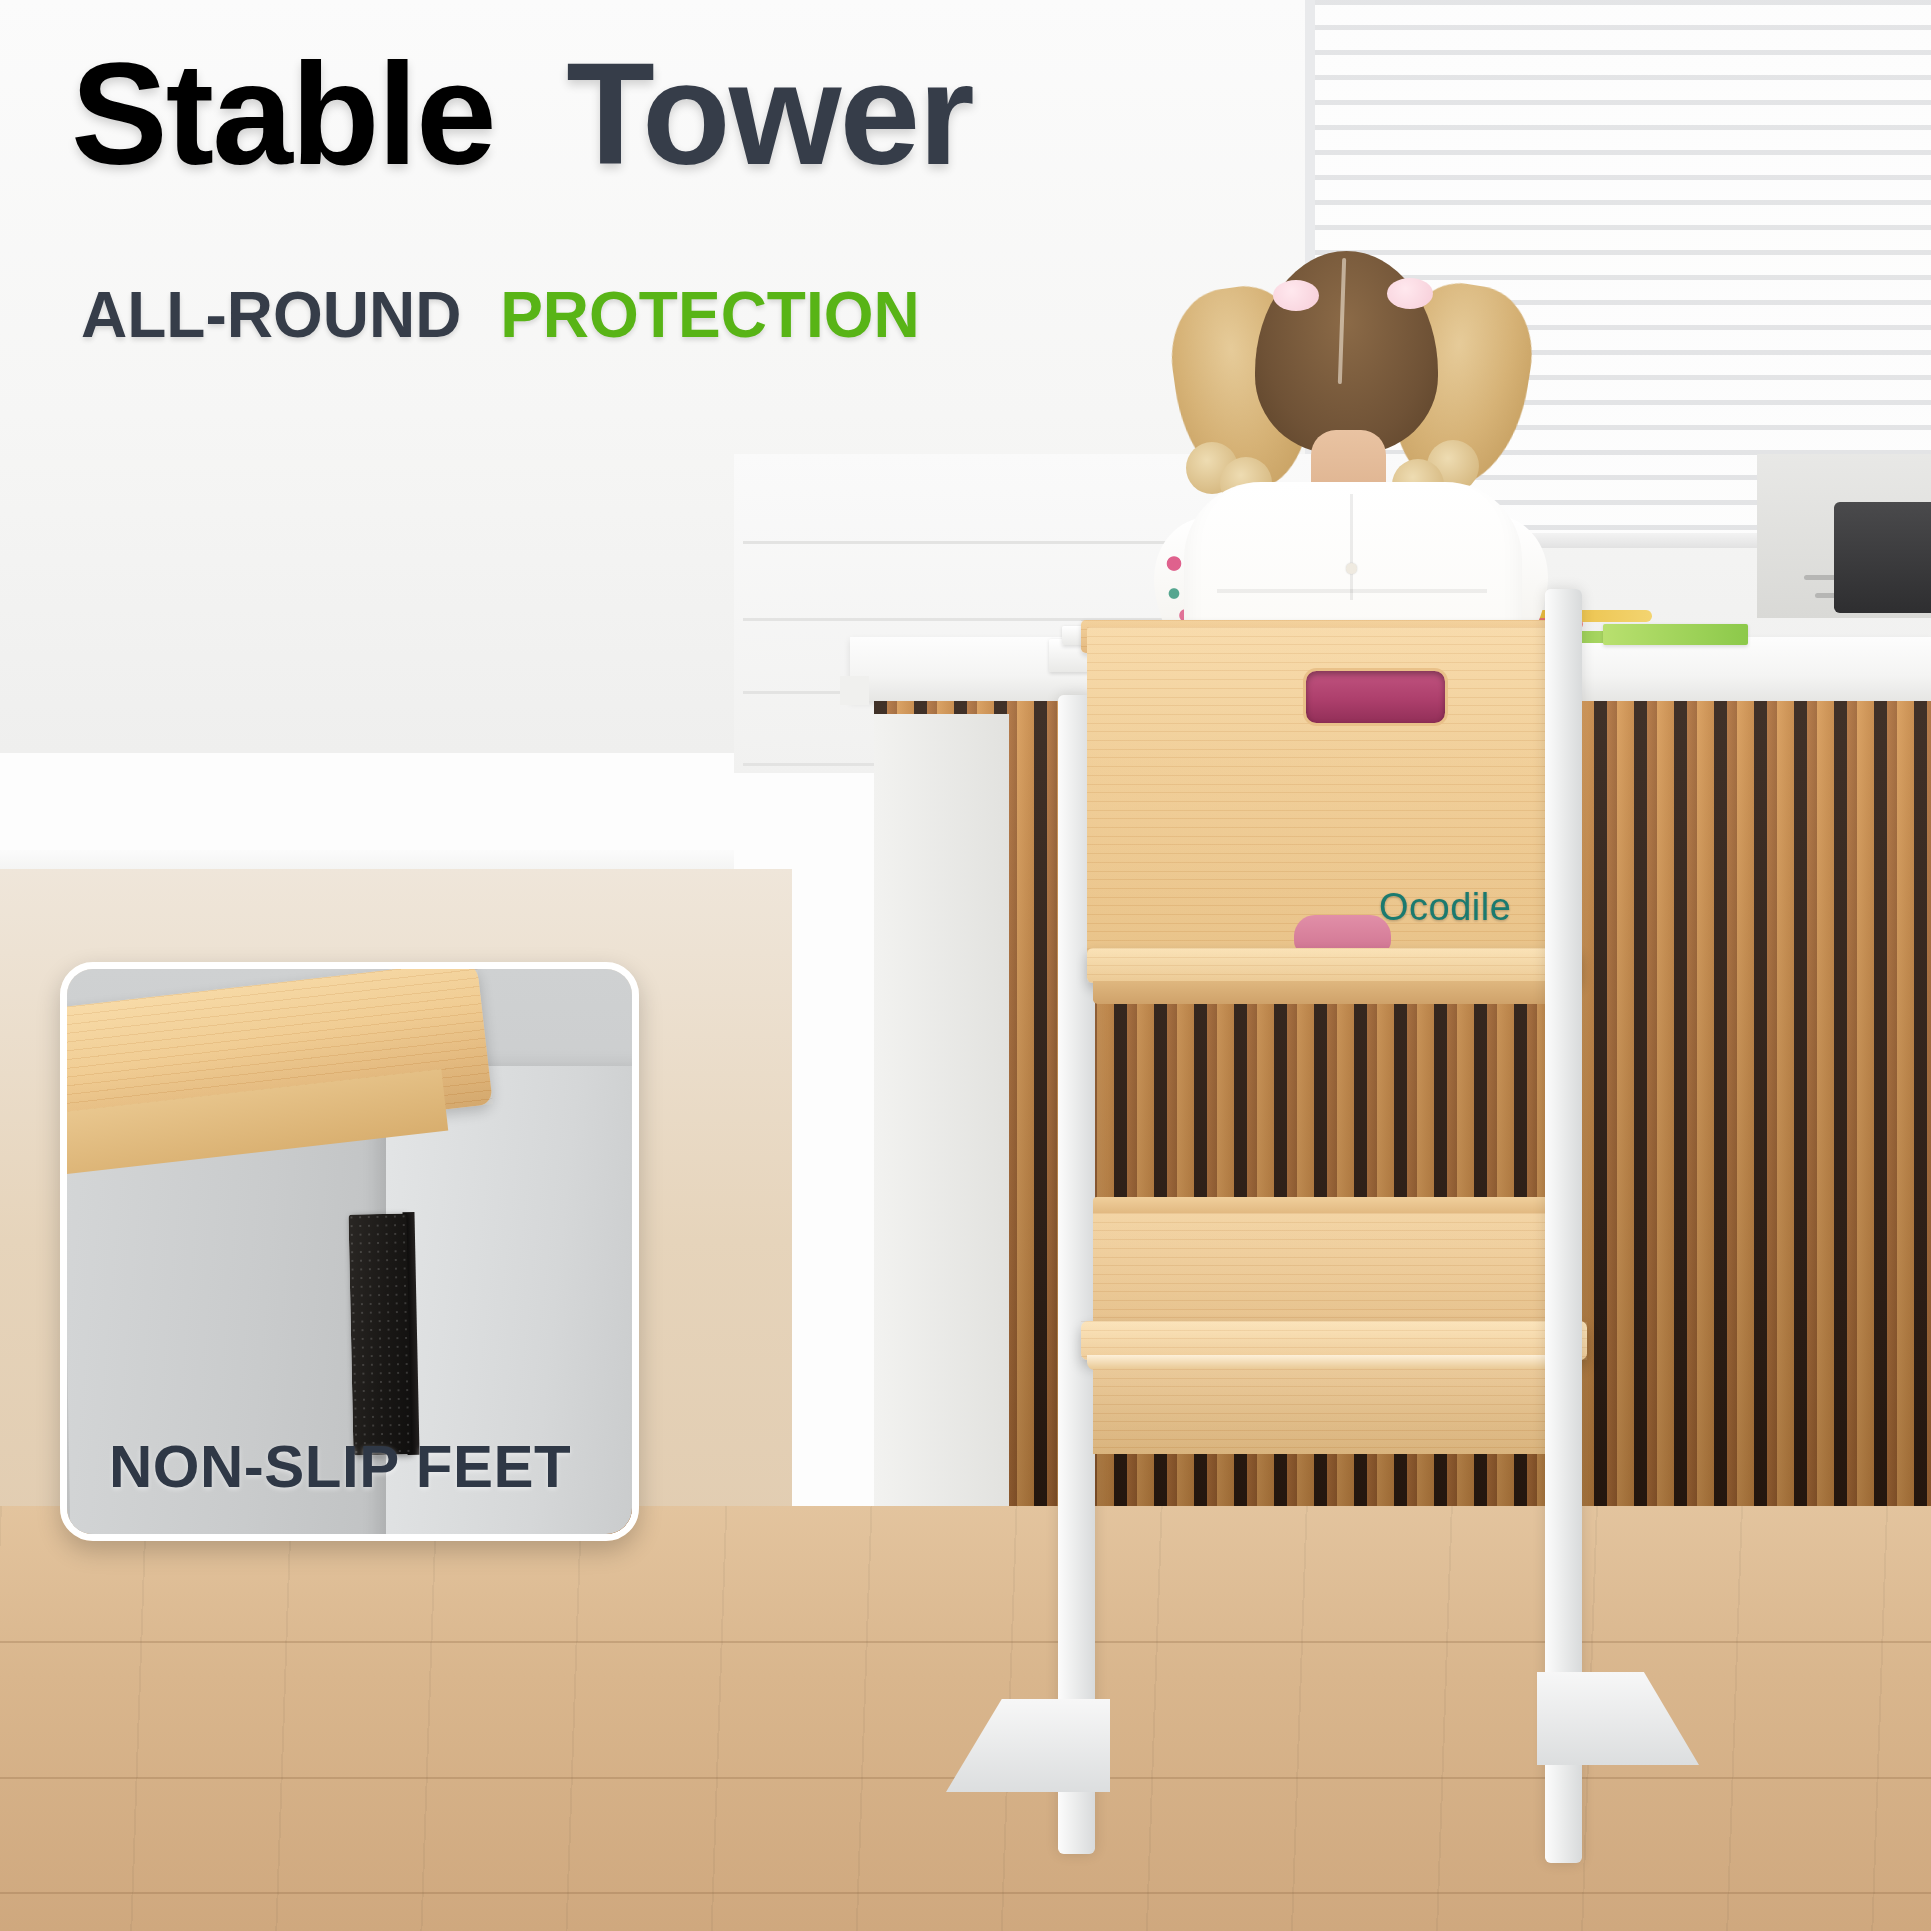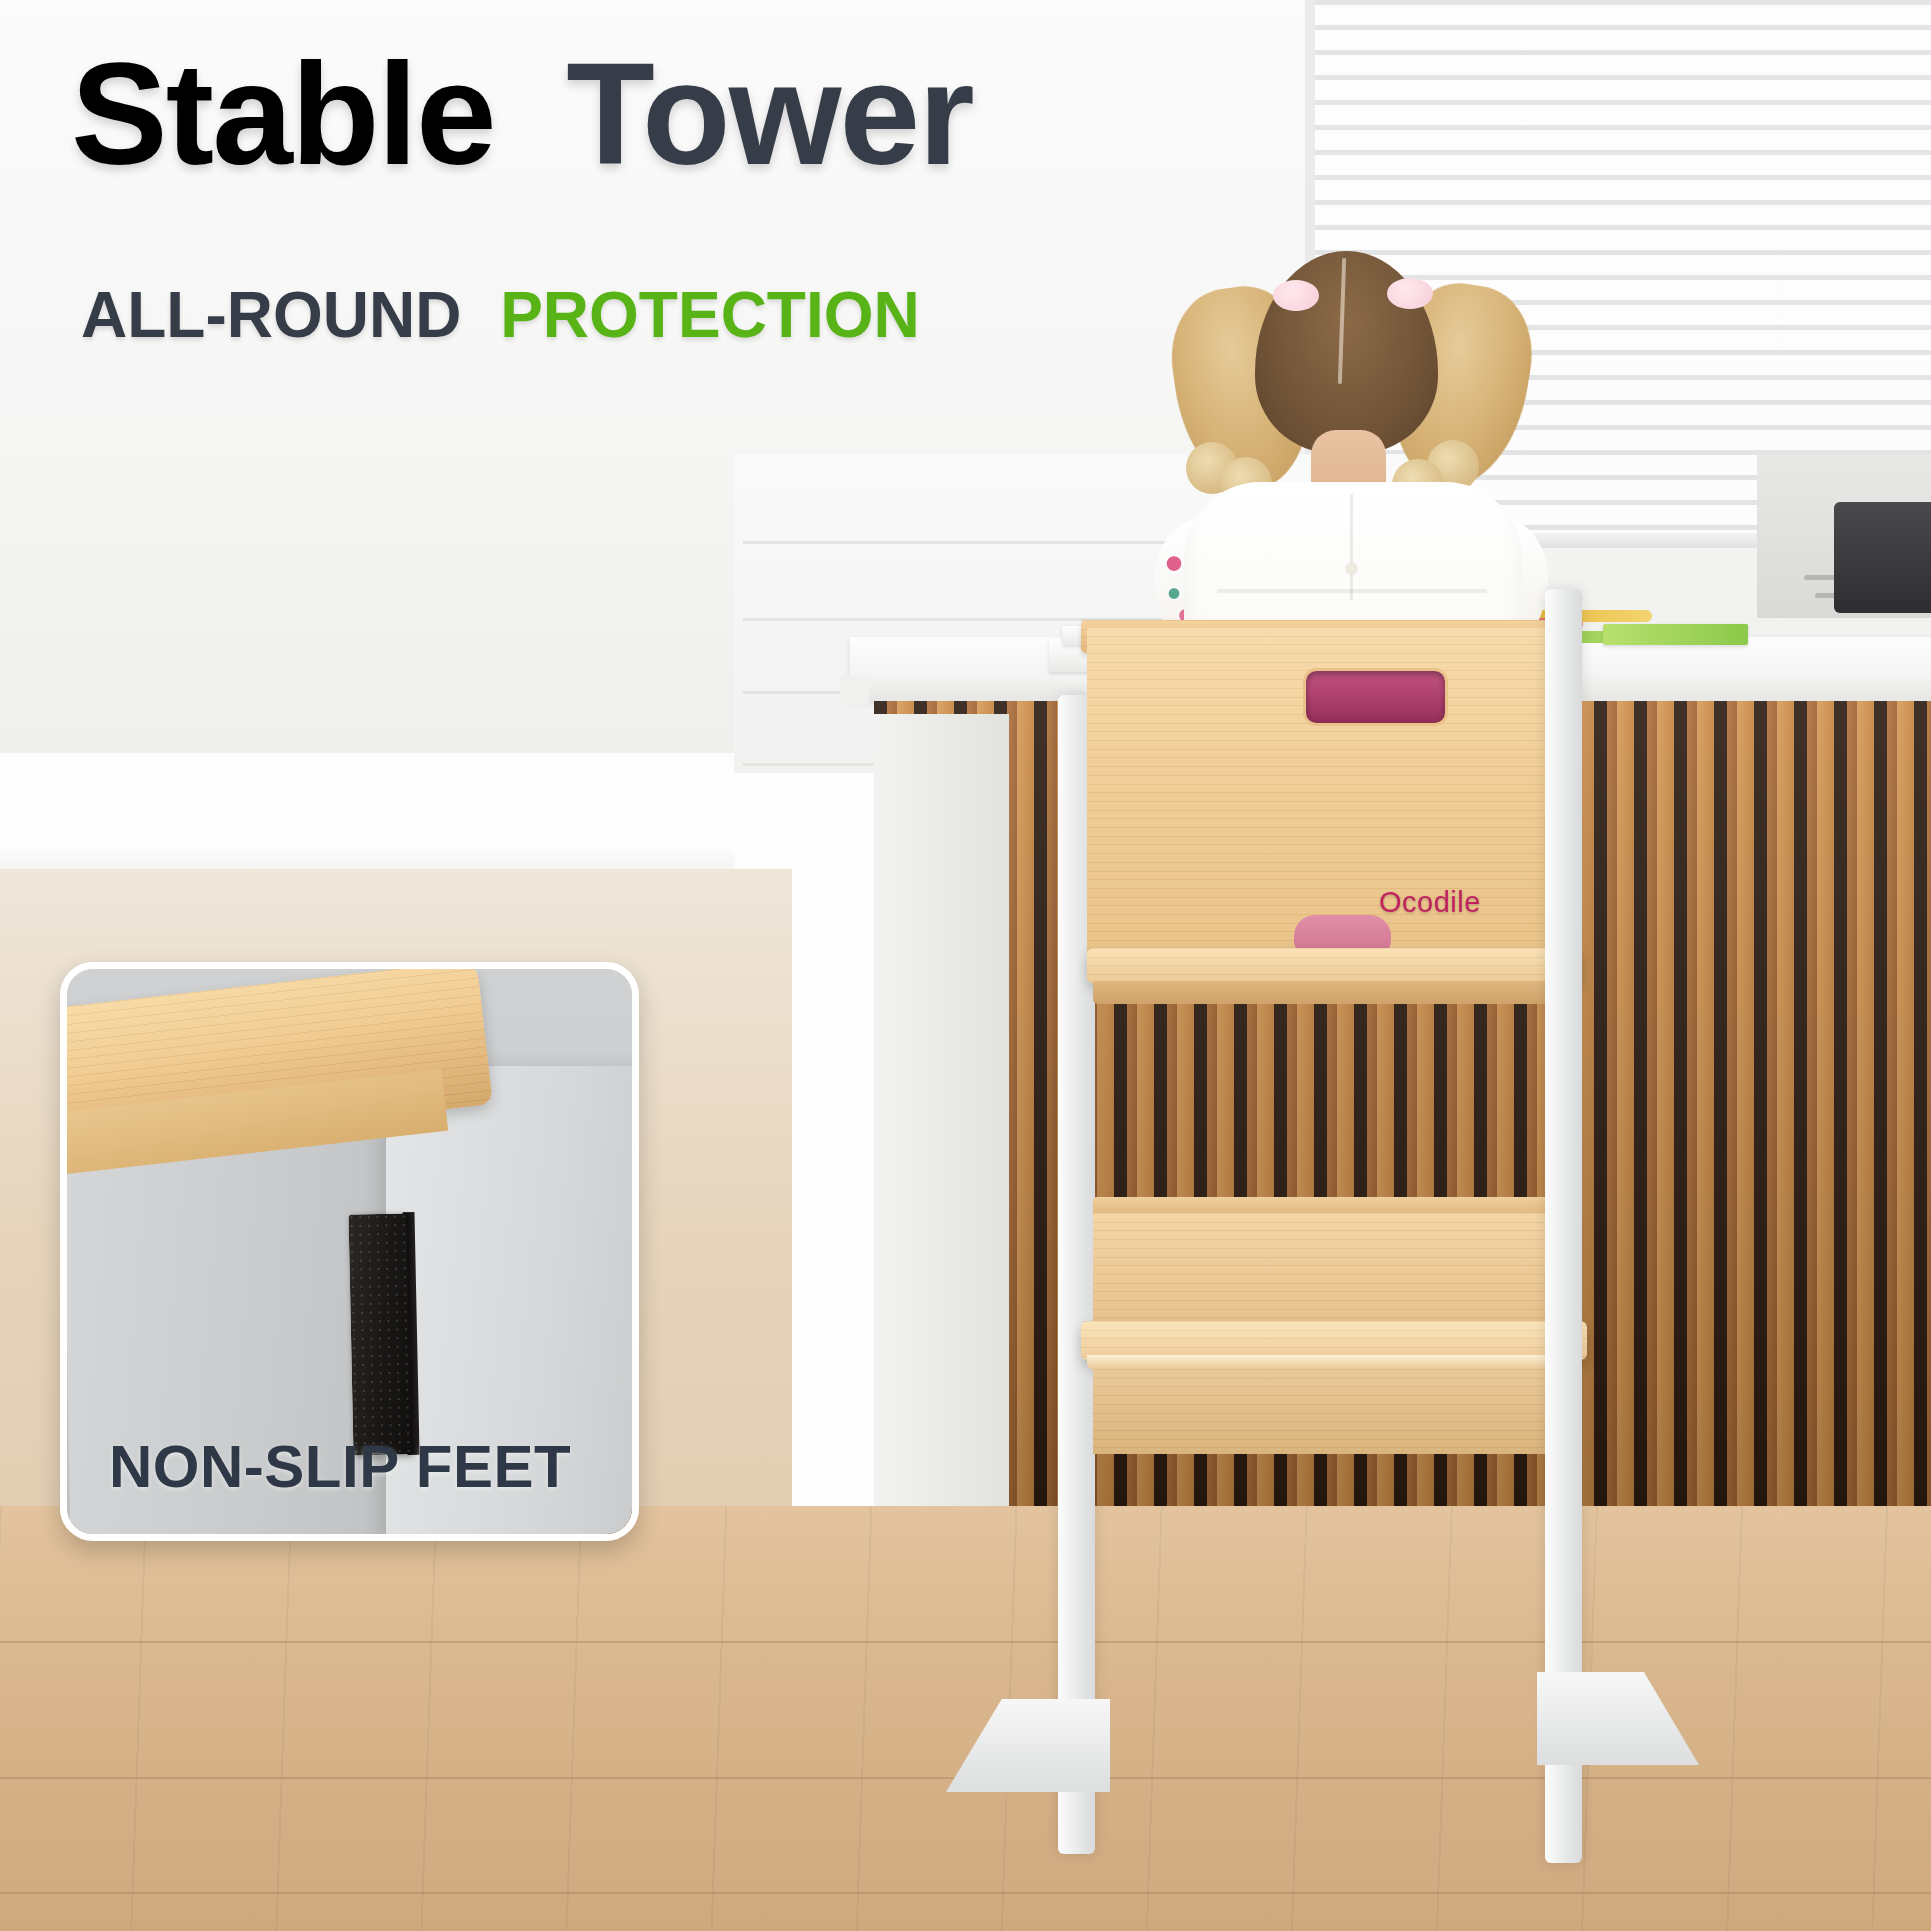--- a/index.html
+++ b/index.html
@@ -233,21 +233,21 @@
   }
   .handle-cut {
     position:absolute; left:328px; top:-27px; width:145px; height:58px;
     background:linear-gradient(180deg,#c0537f 0%,#ad3f6c 55%,#922f58 100%);
     border-radius:13.5px;
     box-shadow:inset 0 2.9px 6.8px rgba(0,0,0,.35);
     border:3.9px solid #e9c189;
   }
   .brand {
     position:absolute; left:404px; top:191px;
-    color:#be185d; font-size:29px; font-weight:400;
+    color:#0f766e; font-size:38px; font-weight:400;
     letter-spacing:0.5px;
     font-family:"Liberation Sans", sans-serif;
     text-shadow:0 1px 2.9px rgba(0,0,0,.28);
     opacity:.94;
   }
   .platform-top {
     position:absolute; left:112px; top:253px; width:494px; height:35px;
     background:linear-gradient(180deg,#fae1b4,#e9c58e);
     border-radius:5.8px;
     box-shadow:0 5.8px 11.6px rgba(0,0,0,.20);

